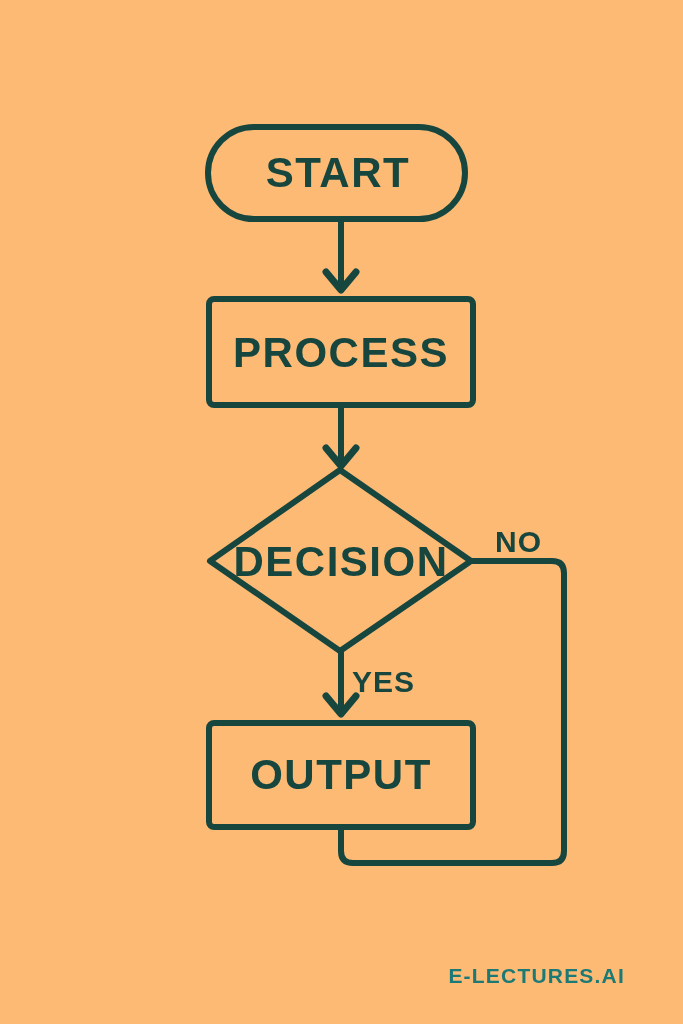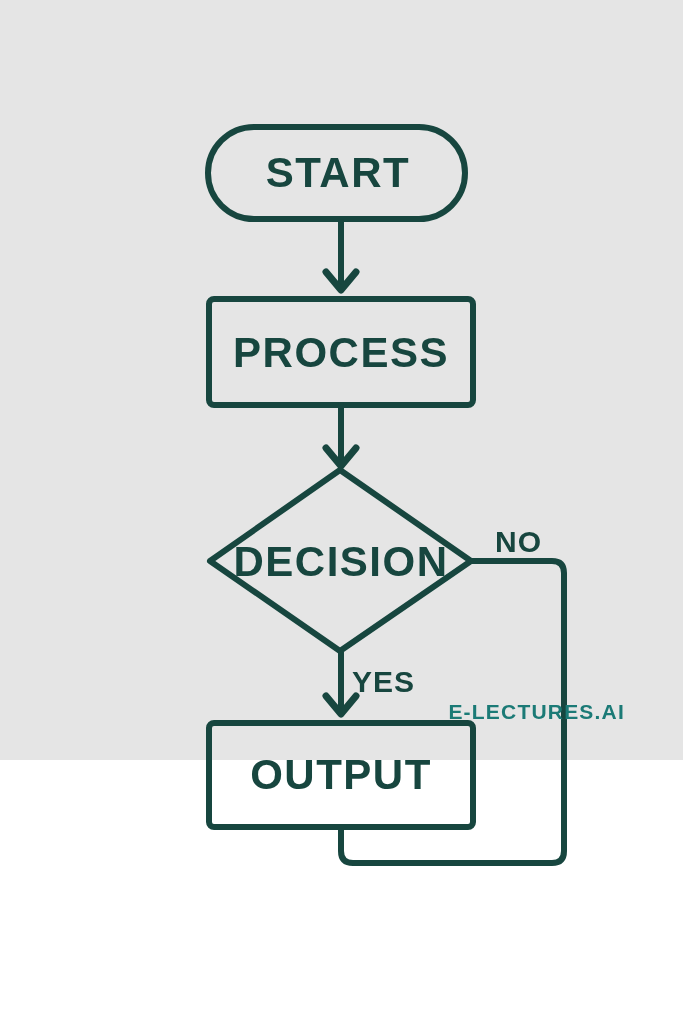--- a/index.html
+++ b/index.html
@@ -9,22 +9,22 @@
   }
   body {
     width: 683px;
     height: 1024px;
     overflow: hidden;
     font-family: "Liberation Sans", sans-serif;
   }
   #canvas {
     position: relative;
     width: 683px;
-    height: 760px;
-    background: #e5e5e5;
+    height: 1024px;
+    background: #fdba74;
   }
   #flow-svg {
     position: absolute;
     left: 0;
     top: 0;
     width: 683px;
     height: 1024px;
     display: block;
   }
   .node-text {

